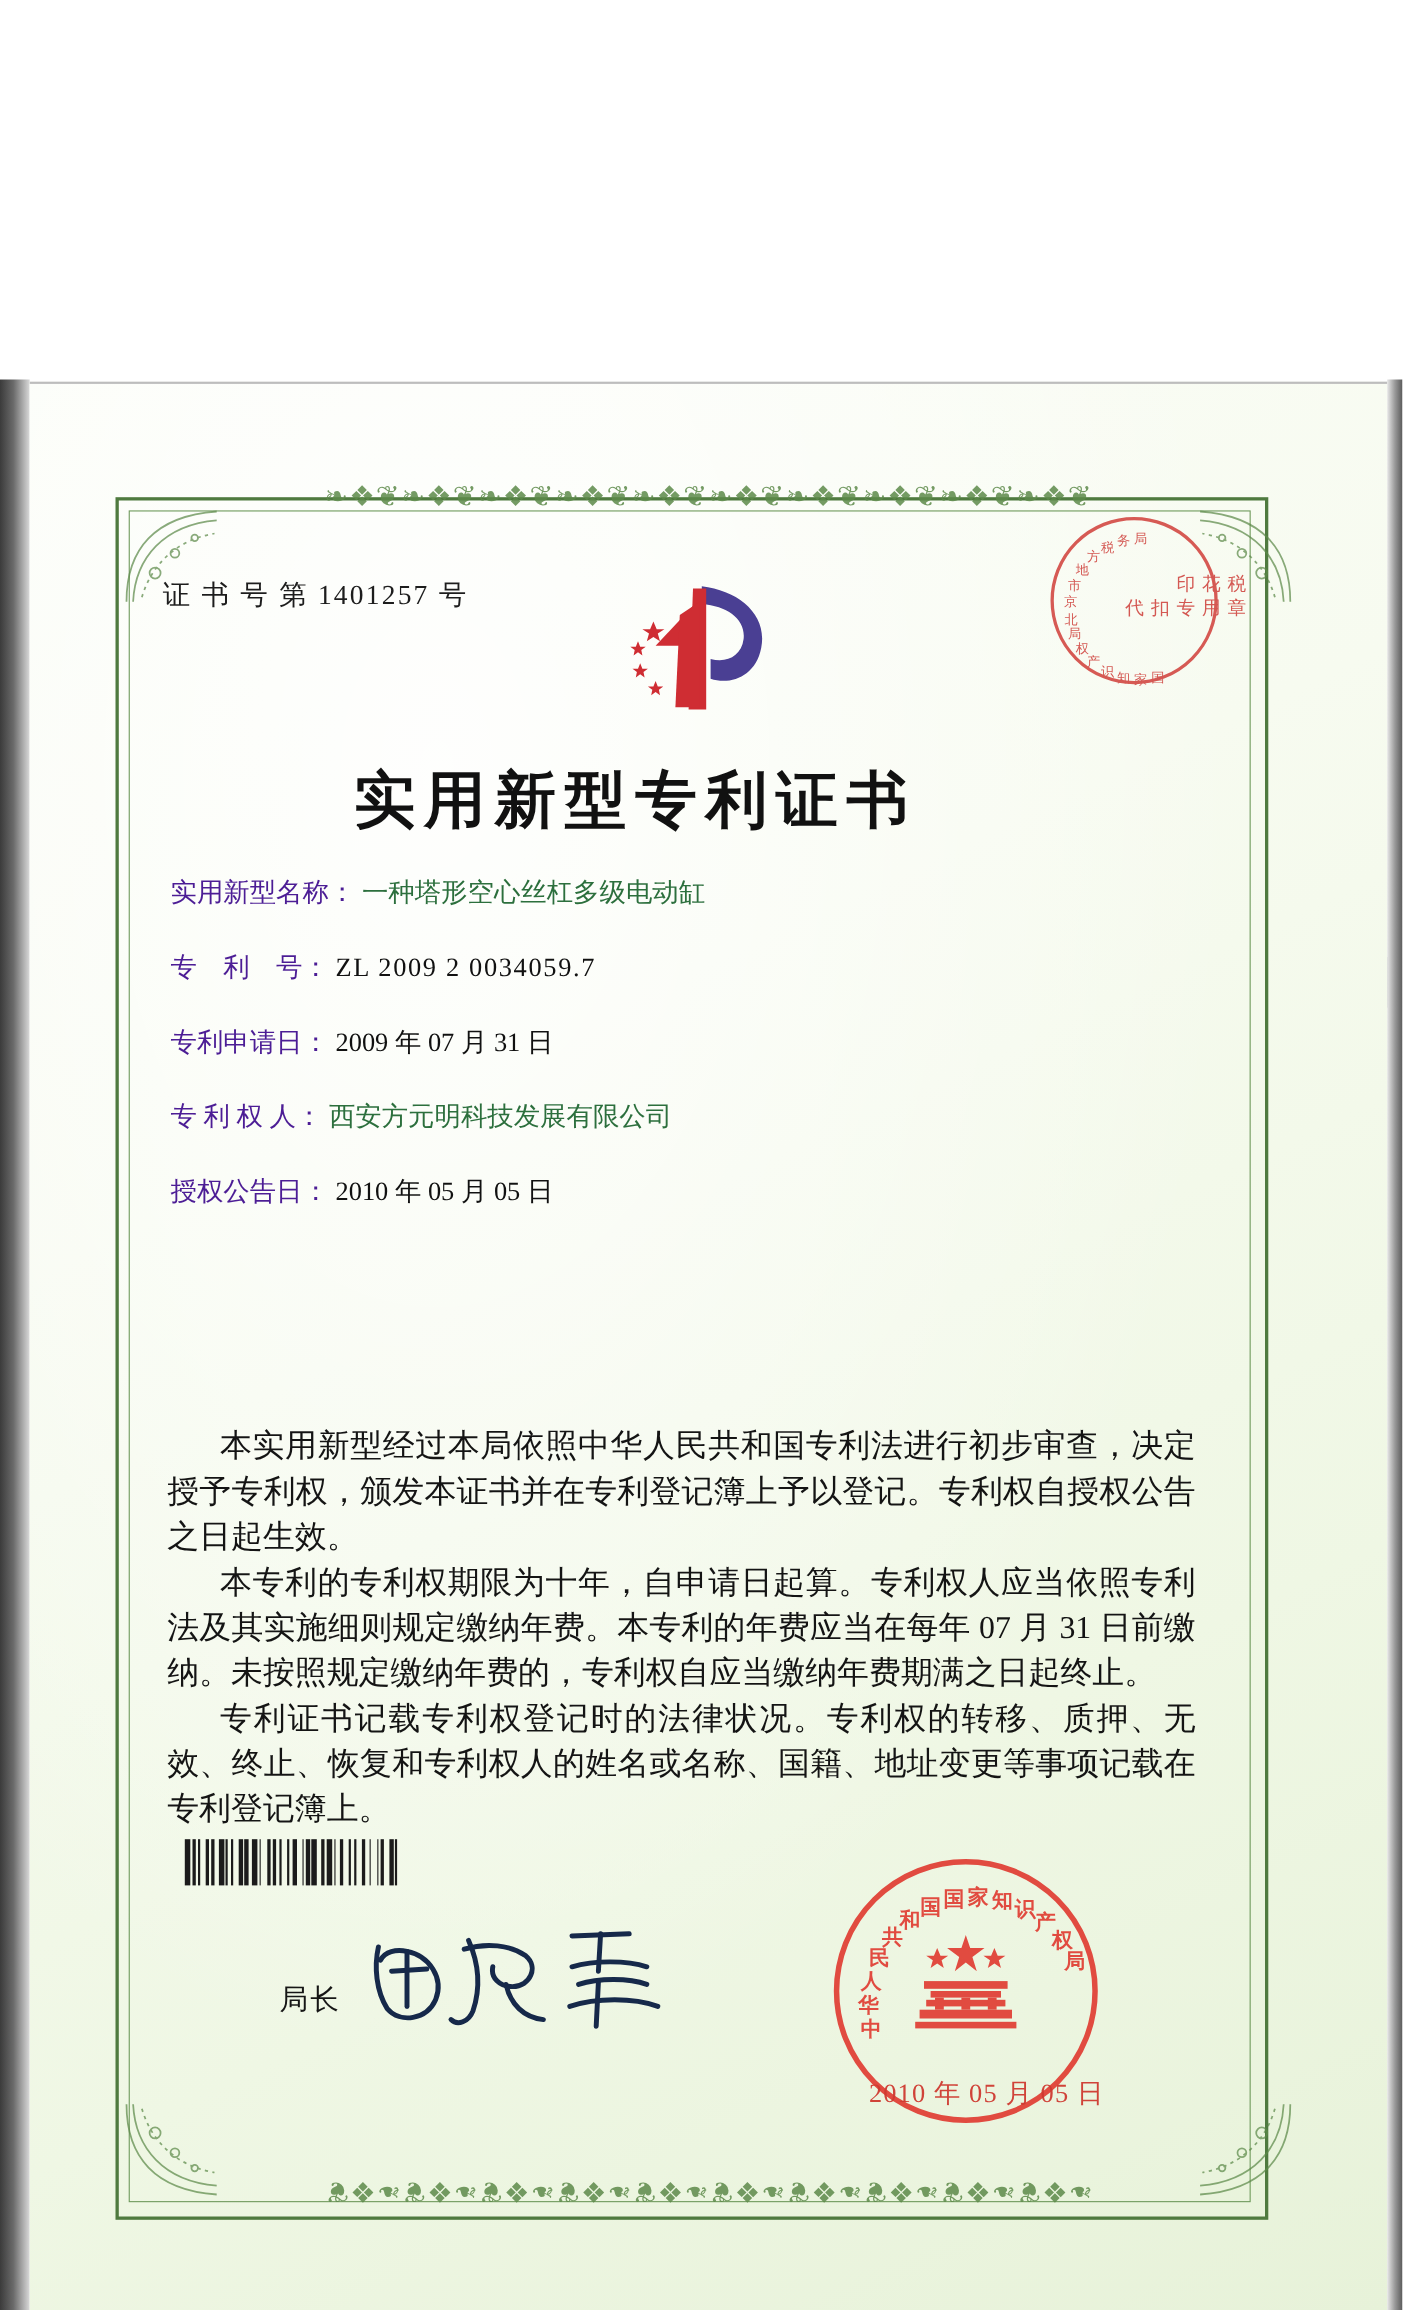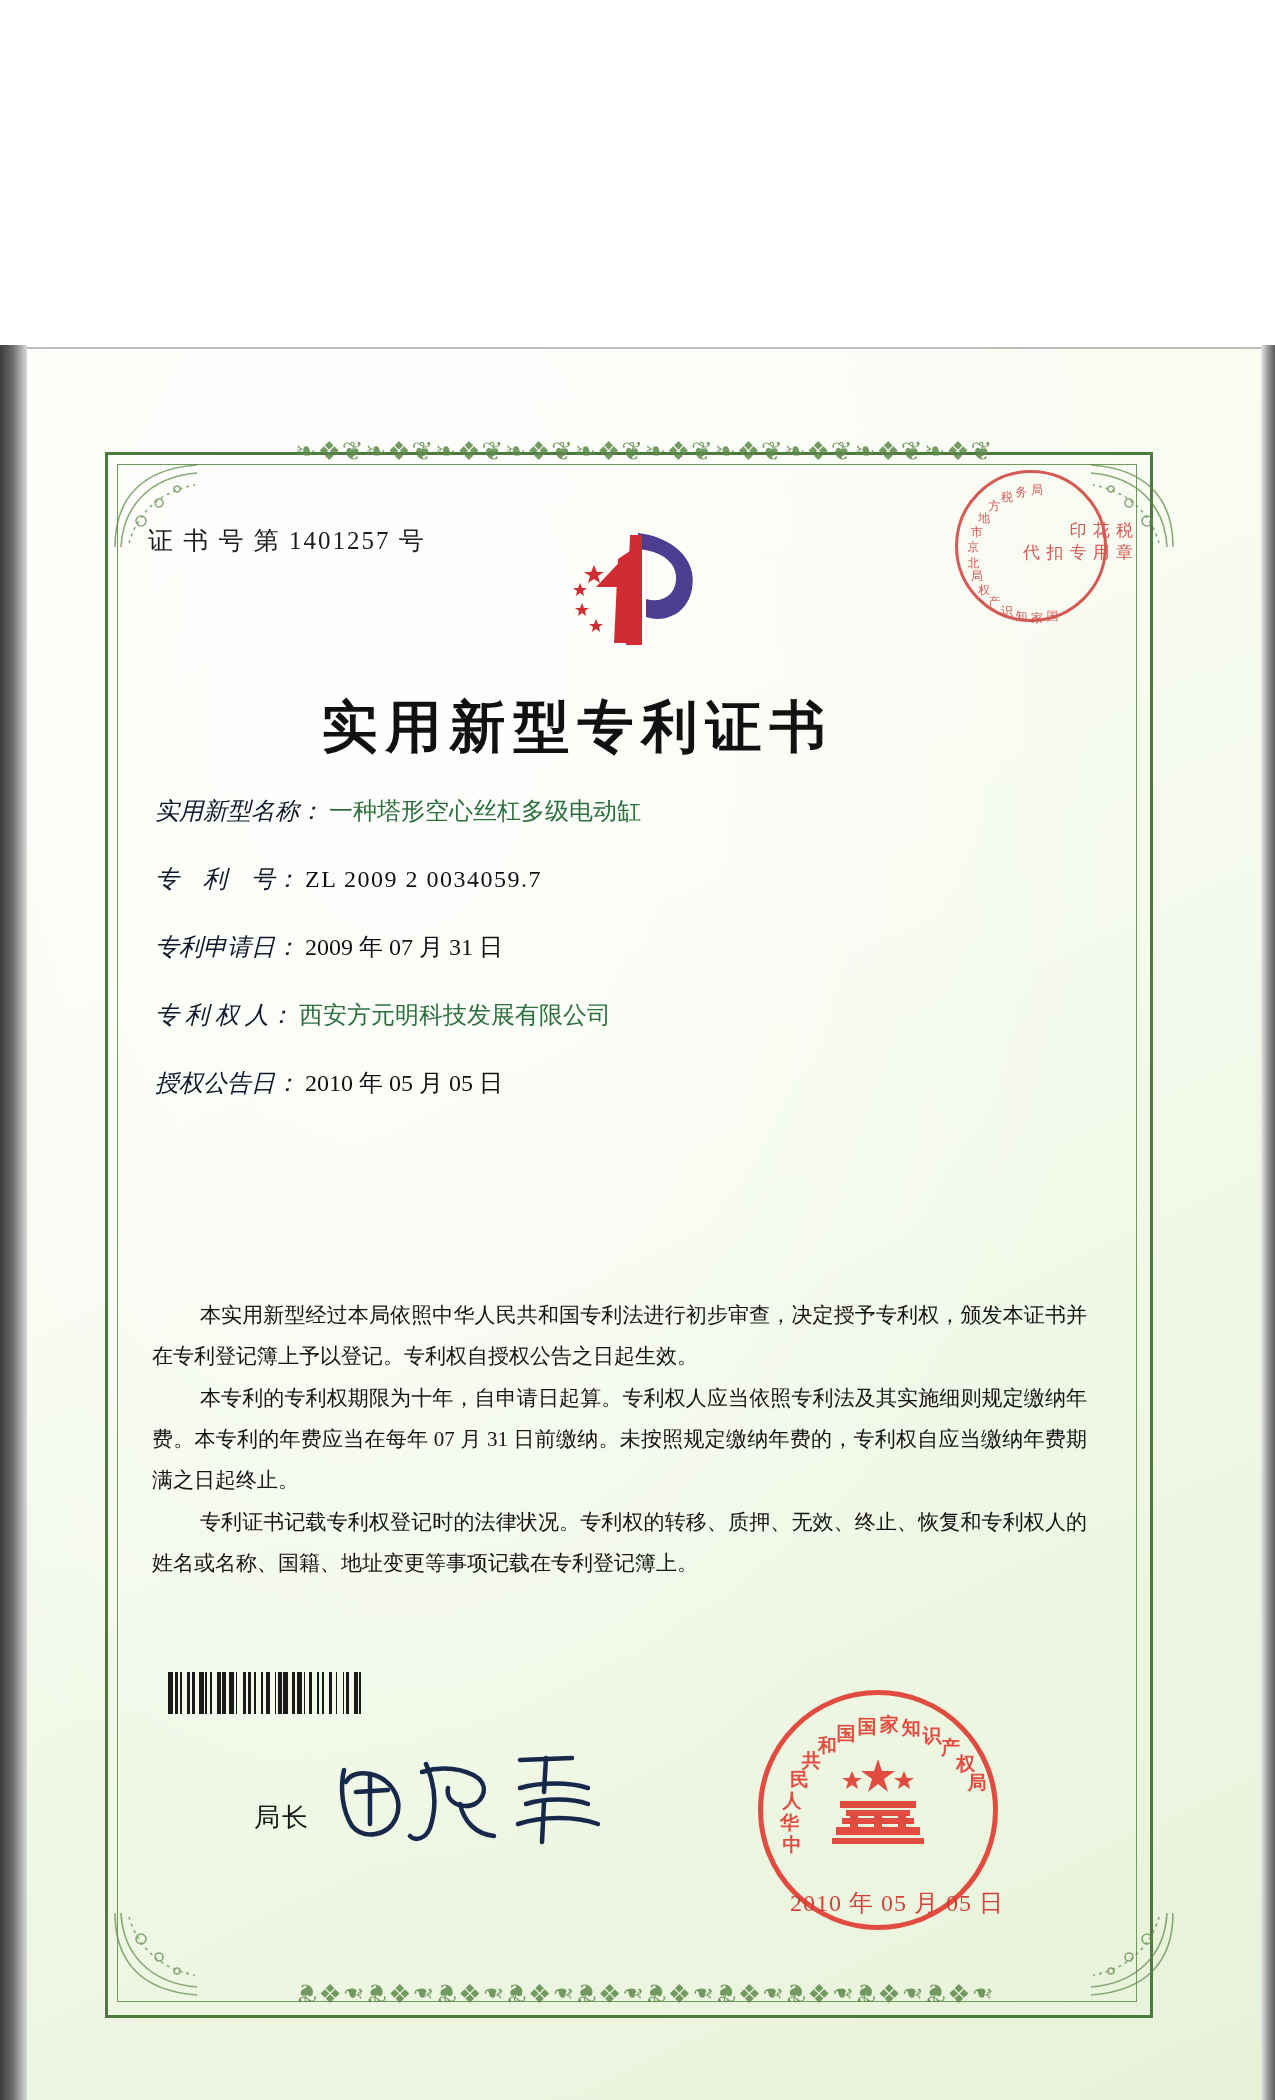--- a/index.html
+++ b/index.html
@@ -182,39 +182,38 @@
   }
   .field-row {
     position: relative;
     height: 68px;
     font-size: 24px;
     color: #141414;
     white-space: nowrap;
   }
   .field-label {
     display: inline-block;
-    color: #0f172a;
-    font-style: italic;
+    color: #4c1d95;
   }
   .field-value {
     display: inline-block;
     color: #111;
   }
   .v-green { color: #2c6f3d; }
   .mono-num {
     font-family: "Liberation Serif", serif;
     letter-spacing: 1.5px;
   }
 
   
   .body-text {
     position: absolute;
     left: 152px; top: 1295px;
     width: 935px;
-    font-size: 21px;
+    font-size: 29px;
     line-height: 41px;
     color: #141414;
     text-align: justify;
   }
   .body-text p {
     margin: 0 0 1px 0;
     text-indent: 48px;
   }
 
   

